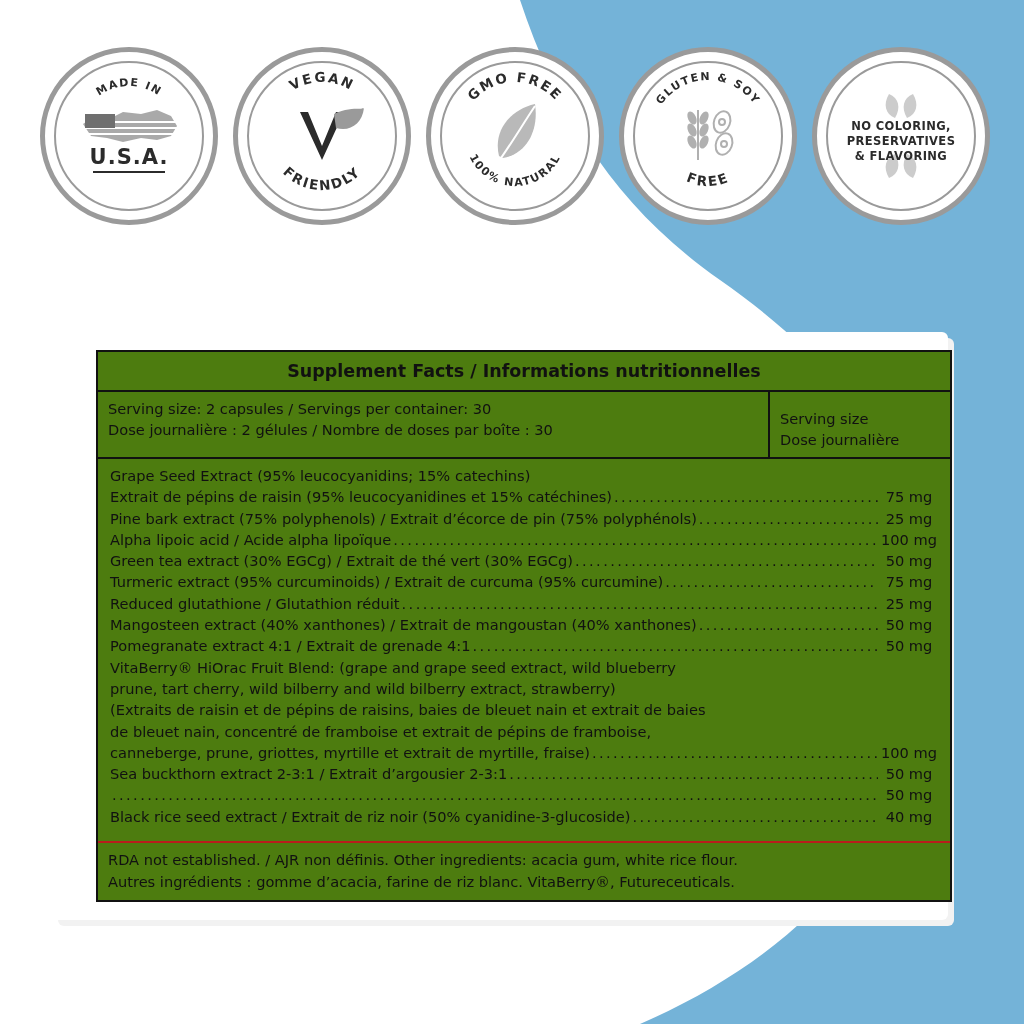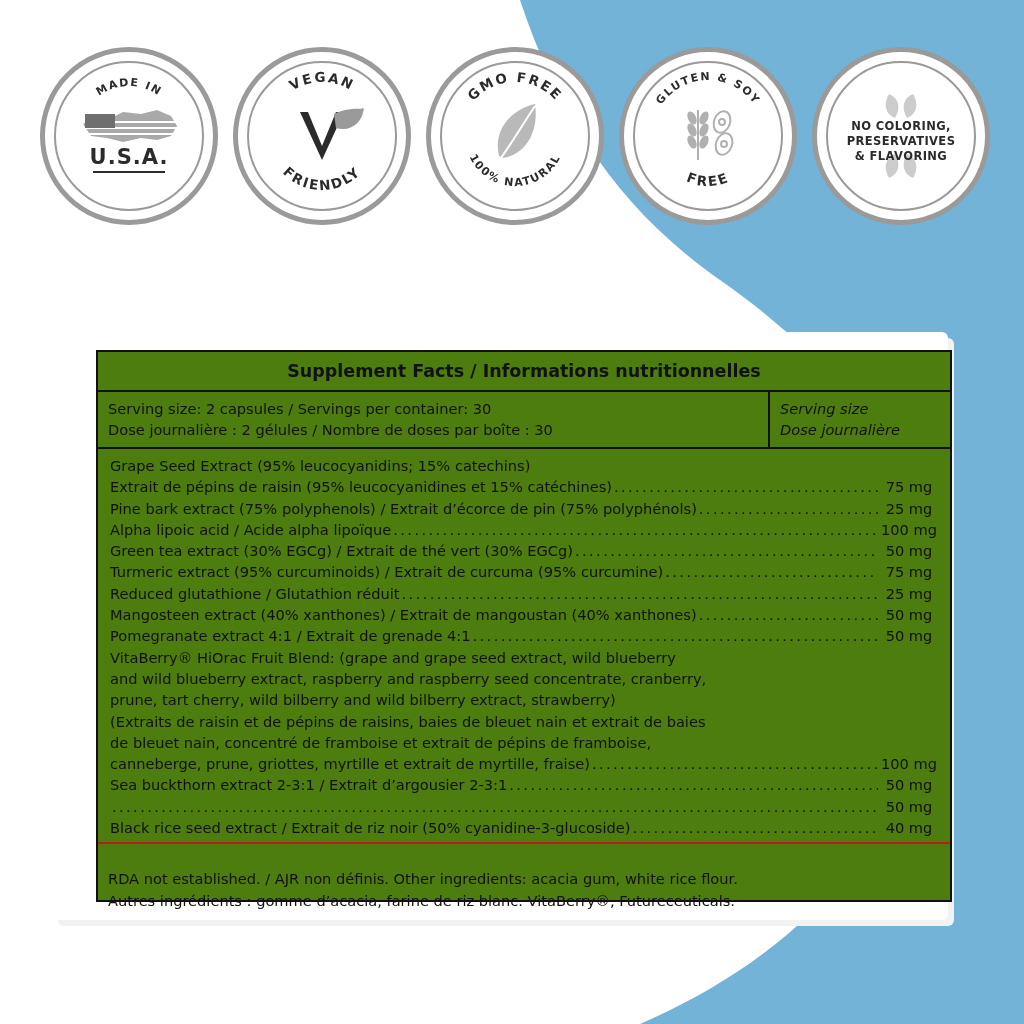--- a/index.html
+++ b/index.html
@@ -137,22 +137,21 @@
     display: flex;
     border-bottom: 2px solid #111;
   }
   .serving-left {
     flex: 1;
     padding: 6px 23px 7px 10px;
     border-right: 2px solid #111;
   }
   .serving-right {
     width: 162px;
-    padding: 6px 8px 7px 10px;
-    font-style: italic;
+    padding: 16px 8px 7px 10px;
   }
   .serving-left div, .serving-right div {
     font-size: 14.6px;
     color: #111;
     line-height: 21px;
   }
   .ingredients {
     flex: 1;
     padding: 6px 10px 4px 12px;
     border-bottom: 2px solid #b91c1c;
@@ -183,21 +182,21 @@
     padding: 0 2px;
     min-width: 6px;
   }
   .ing-amt {
     white-space: nowrap;
     text-align: center;
     width: 62px;
     flex: none;
   }
   .footer {
-    padding: 24px 10px 8px 10px;
+    padding: 6px 10px 8px 10px;
     border-radius: 27px;
   }
   .footer div {
     font-size: 14.6px;
     line-height: 21.5px;
     color: #111;
   }
 </style>
 </head>
 <body>
@@ -382,21 +381,20 @@
             <span class="ing-name">Mangosteen extract (40% xanthones) / Extrait de mangoustan (40% xanthones)</span>
             <span class="ing-dots">........................................................................................................................</span>
             <span class="ing-amt">50 mg</span>
           </div>
           <div class="ing-row">
             <span class="ing-name">Pomegranate extract 4:1 / Extrait de grenade 4:1</span>
             <span class="ing-dots">........................................................................................................................</span>
             <span class="ing-amt">50 mg</span>
           </div>
           <div class="ing-line">VitaBerry® HiOrac Fruit Blend: (grape and grape seed extract, wild blueberry</div>
-          <div class="ing-line">and wild blueberry extract, raspberry and raspberry seed concentrate, cranberry,</div>
           <div class="ing-line">prune, tart cherry, wild bilberry and wild bilberry extract, strawberry)</div>
           <div class="ing-line">(Extraits de raisin et de pépins de raisins, baies de bleuet nain et extrait de baies</div>
           <div class="ing-line">de bleuet nain, concentré de framboise et extrait de pépins de framboise,</div>
           <div class="ing-row">
             <span class="ing-name">canneberge, prune, griottes, myrtille et extrait de myrtille, fraise)</span>
             <span class="ing-dots">........................................................................................................................</span>
             <span class="ing-amt">100 mg</span>
           </div>
           <div class="ing-row">
             <span class="ing-name">Sea buckthorn extract 2-3:1 / Extrait d’argousier 2-3:1</span>

